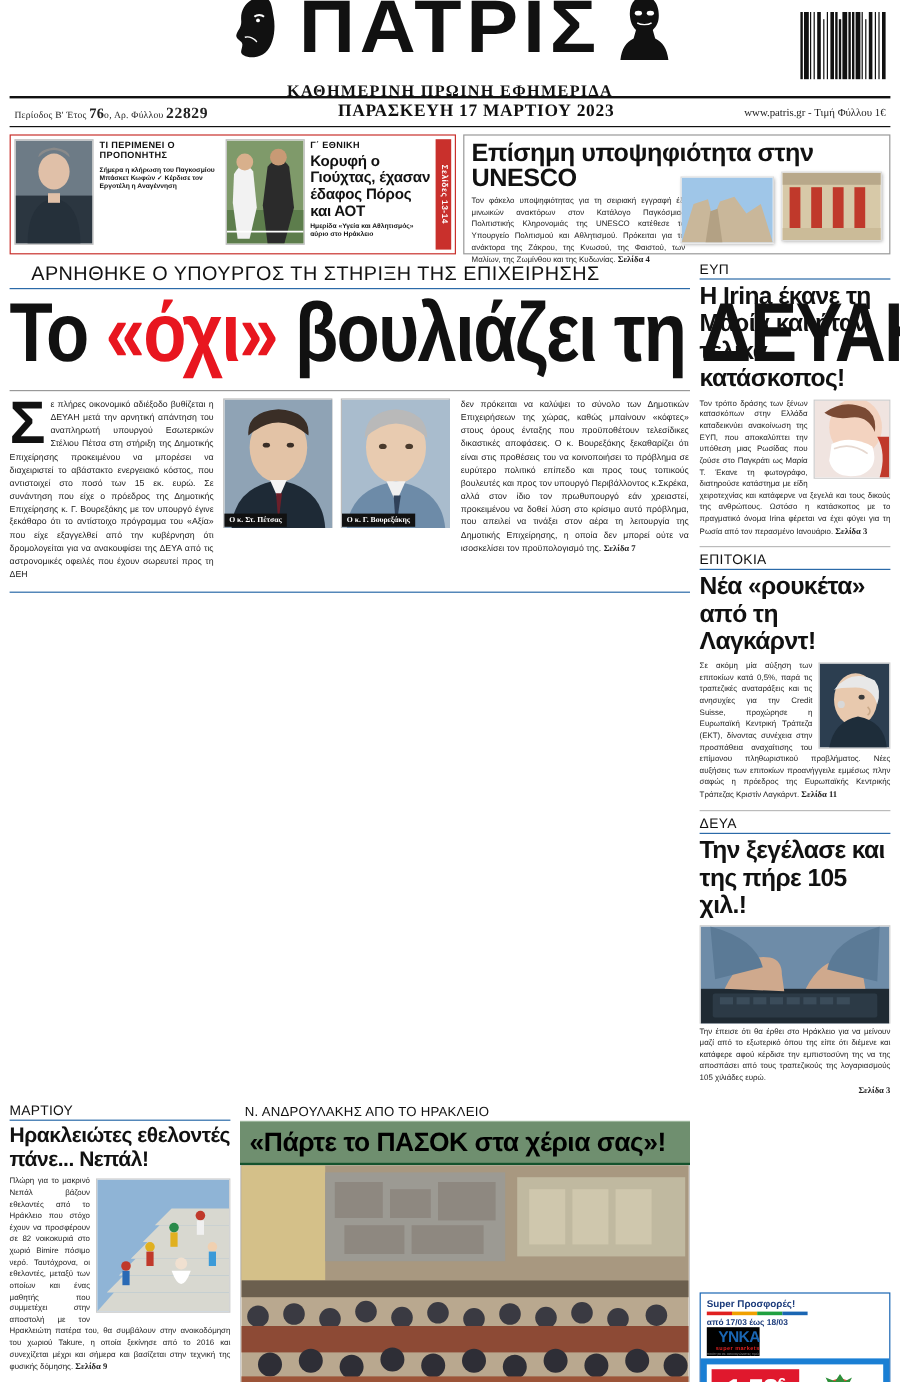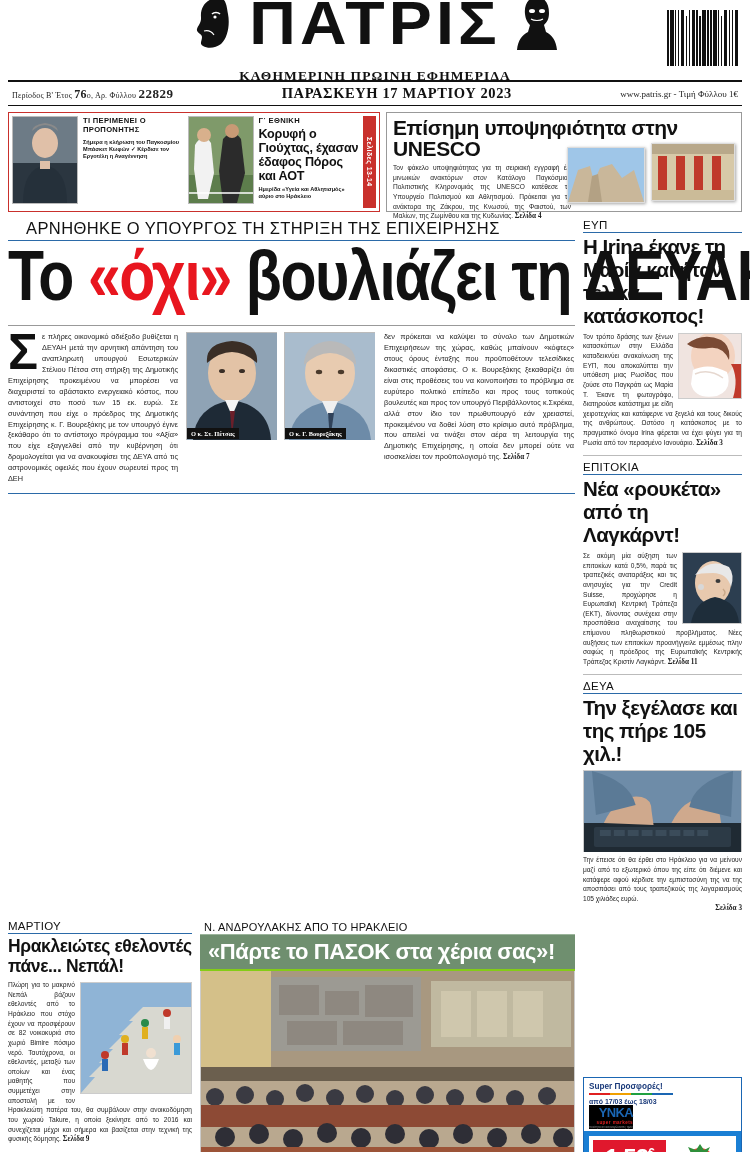--- a/index.html
+++ b/index.html
@@ -125,22 +125,22 @@
   .sec-kicker-rule { border-bottom:1.2px solid #2b6aa8; margin-bottom:3px; padding-top:1px; }
   .ml-head { font-size:17.5px; font-weight:bold; line-height:1.12; letter-spacing:-0.4px; margin-bottom:4px; }
   .ml-body { font-size:6.6px; line-height:1.46; text-align:justify; color:#222; }
   .ml-photo { float:right; width:112px; height:112px; margin:2px 0 3px 5px; border:0.5px solid #ccc; }
 
   .donate-box { border:1.2px solid #111; padding:4px 5px; margin-top:7px; }
 
   
   .pasok-kicker { font-size:11px; color:#111; letter-spacing:.2px; padding:1px 4px; }
   .pasok-kicker-rule { border-bottom:1px solid #9bb59b; }
-  .pasok-band { background:#6f8f6f; color:#ffffff; font-size:22px; font-weight:bold; padding:4px 8px; letter-spacing:-0.4px;
-                border-bottom:2px solid #84cc16; }
+  .pasok-band { background:#6f8f6f; color:#000000; font-size:22px; font-weight:bold; padding:4px 8px; letter-spacing:-0.4px;
+                border-bottom:2px solid #14532d; }
   .pasok-photo { width:100%; height:290px; border:0.5px solid #ccc; border-top:none; position:relative; overflow:hidden; }
 
   
   .synka { border:1px solid #1a66b3; margin-top:7px; background:#fff; }
   .synka-top { display:flex; justify-content:space-between; align-items:flex-start; padding:4px 5px 2px 5px;flex-direction:column; }
   .synka-super { font-size:8.2px; font-weight:bold; color:#1a3a7a; }
   .synka-dates { font-size:7px; font-weight:bold; color:#1a3a7a; margin-top:3px; }
   .synka-stripes { display:flex; height:2.4px; width:84px; margin-top:2px; }
   .synka-stripes span { flex:1; }
   .synka-logo { background:#000000; text-align:right; }

